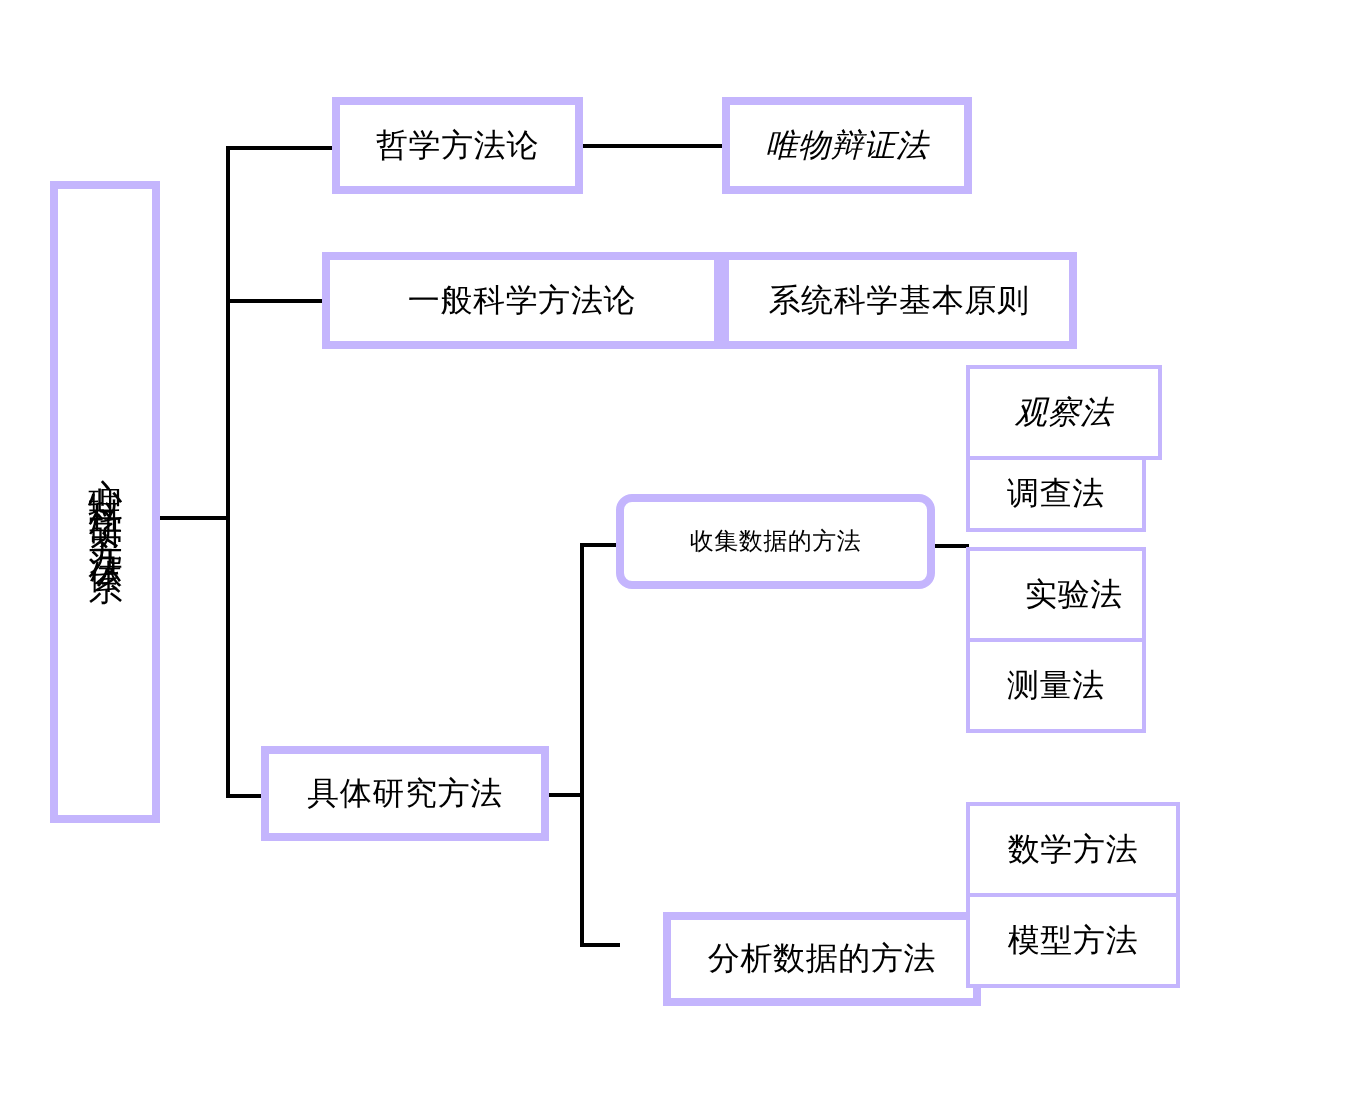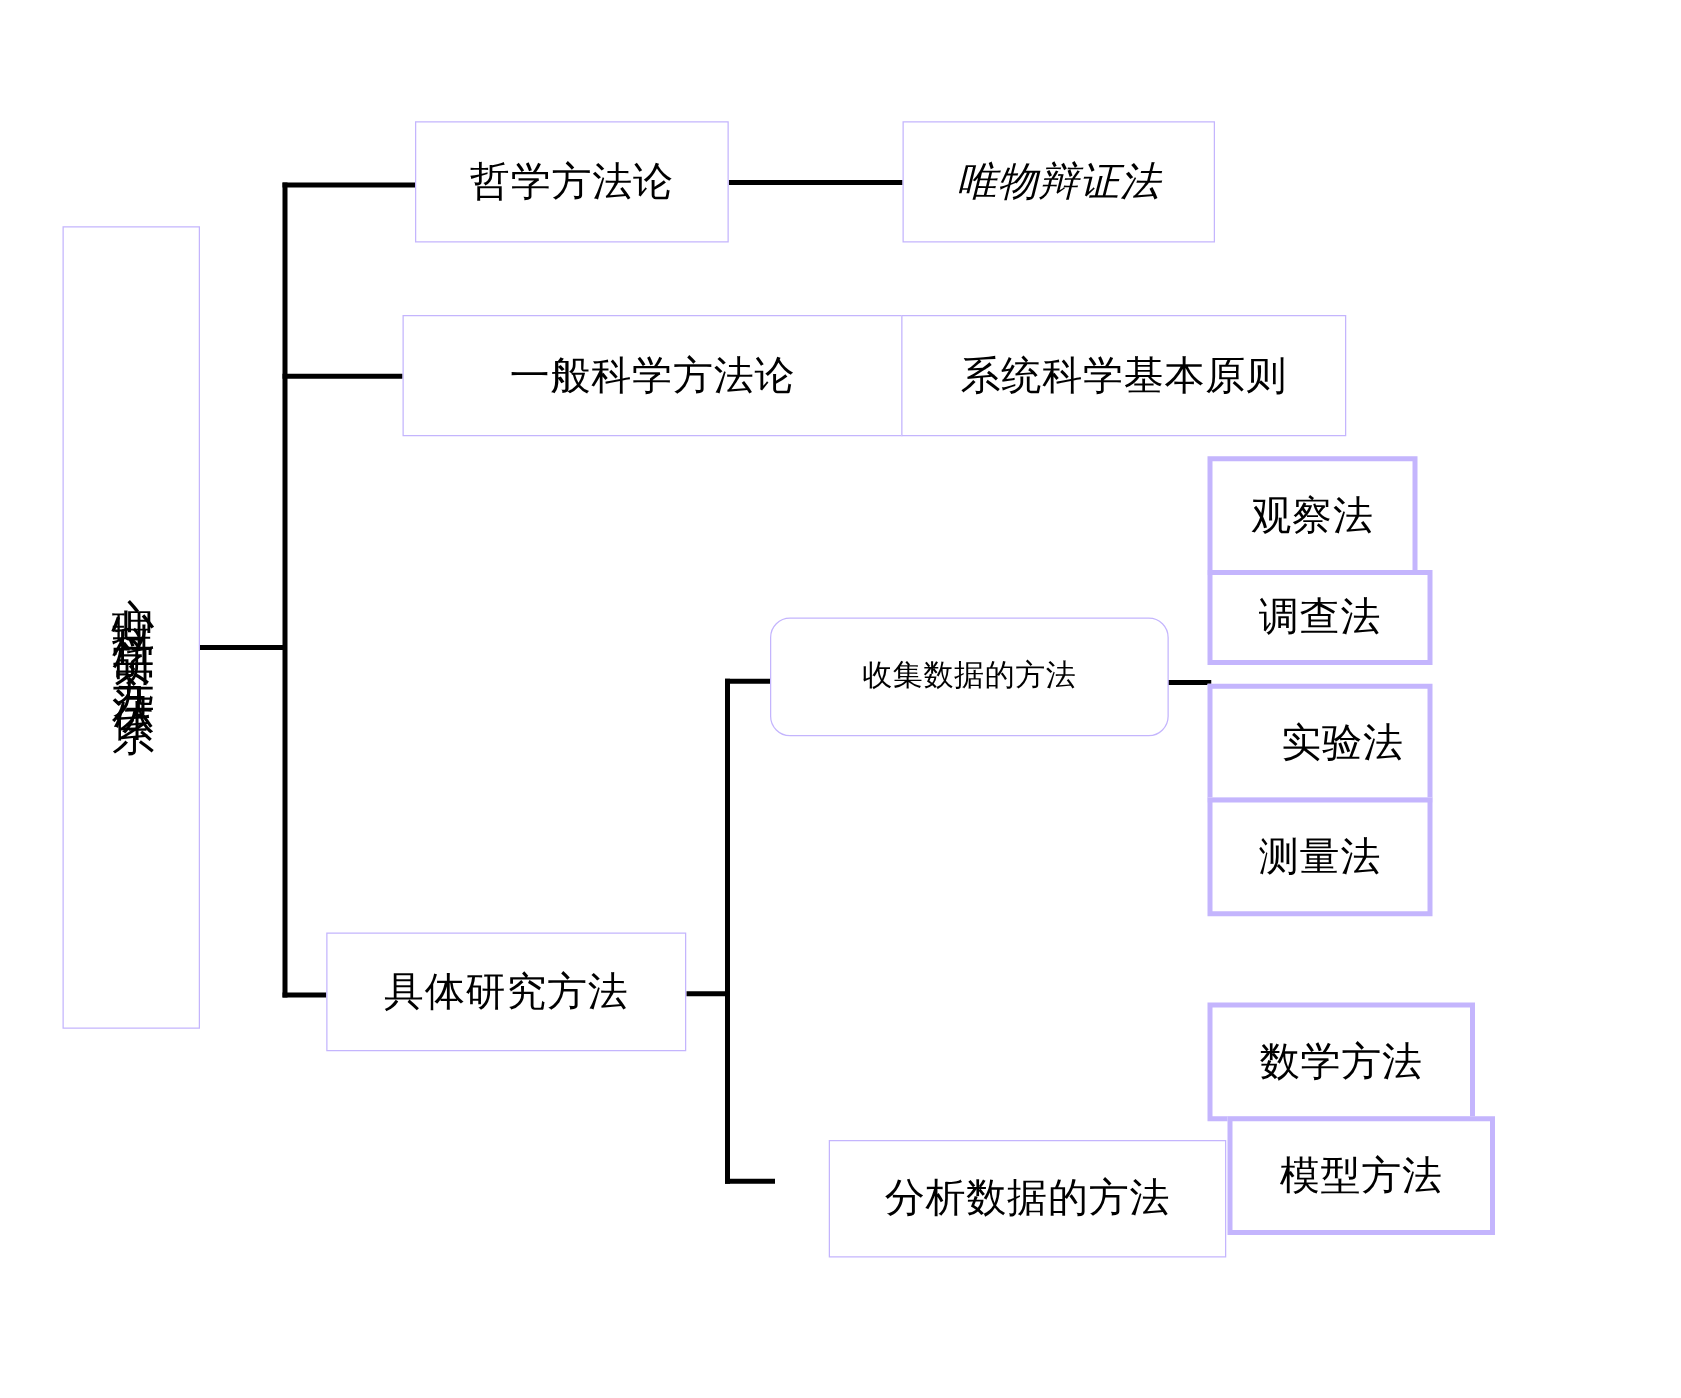--- a/index.html
+++ b/index.html
@@ -11,21 +11,21 @@
     position: relative;
     width: 1345px;
     height: 1118px;
     background: #ffffff;
     font-family: "Liberation Serif", "DejaVu Serif", serif;
     overflow: hidden;
   }
   .node {
     position: absolute;
     box-sizing: border-box;
-    border: 1px solid #c4b5fd;
+    border: 8px solid #c4b5fd;
     background: #ffffff;
     display: flex;
     align-items: center;
     justify-content: center;
     color: #000000;
     line-height: 1.05;
     text-align: center;
     z-index: 3;
   }
   .node.stacked {
@@ -112,33 +112,33 @@
   </div>
 
   <div class="node" style="left:616px; top:494px; width:319px; height:95px; font-size:24px;border-radius:16px;">
     <span class="node-label">收集数据的方法</span>
   </div>
 
   <div class="node" style="left:617px; top:912px; width:318px; height:94px; font-size:32px;margin-left:46px;">
     <span class="node-label">分析数据的方法</span>
   </div>
 
-  <div class="node stacked" style="left:966px; top:365px; width:168px; height:95px; font-size:32px;">
+  <div class="node stacked" style="left:966px; top:365px; width:196px; height:95px; font-size:32px;font-style:italic;">
     <span class="node-label">观察法</span>
   </div>
   <div class="node stacked" style="left:966px; top:456px; width:180px; height:76px; font-size:32px;">
     <span class="node-label">调查法</span>
   </div>
   <div class="node stacked" style="left:966px; top:547px; width:180px; height:95px; font-size:32px;padding-left:36px;">
     <span class="node-label">实验法</span>
   </div>
   <div class="node stacked" style="left:966px; top:638px; width:180px; height:95px; font-size:32px;">
     <span class="node-label">测量法</span>
   </div>
 
   <div class="node stacked" style="left:966px; top:802px; width:214px; height:95px; font-size:32px;">
     <span class="node-label">数学方法</span>
   </div>
-  <div class="node stacked" style="left:966px; top:893px; width:214px; height:95px; font-size:32px;margin-left:16px;">
+  <div class="node stacked" style="left:966px; top:893px; width:214px; height:95px; font-size:32px;">
     <span class="node-label">模型方法</span>
   </div>
 
 </div>
 
 </body></html>

